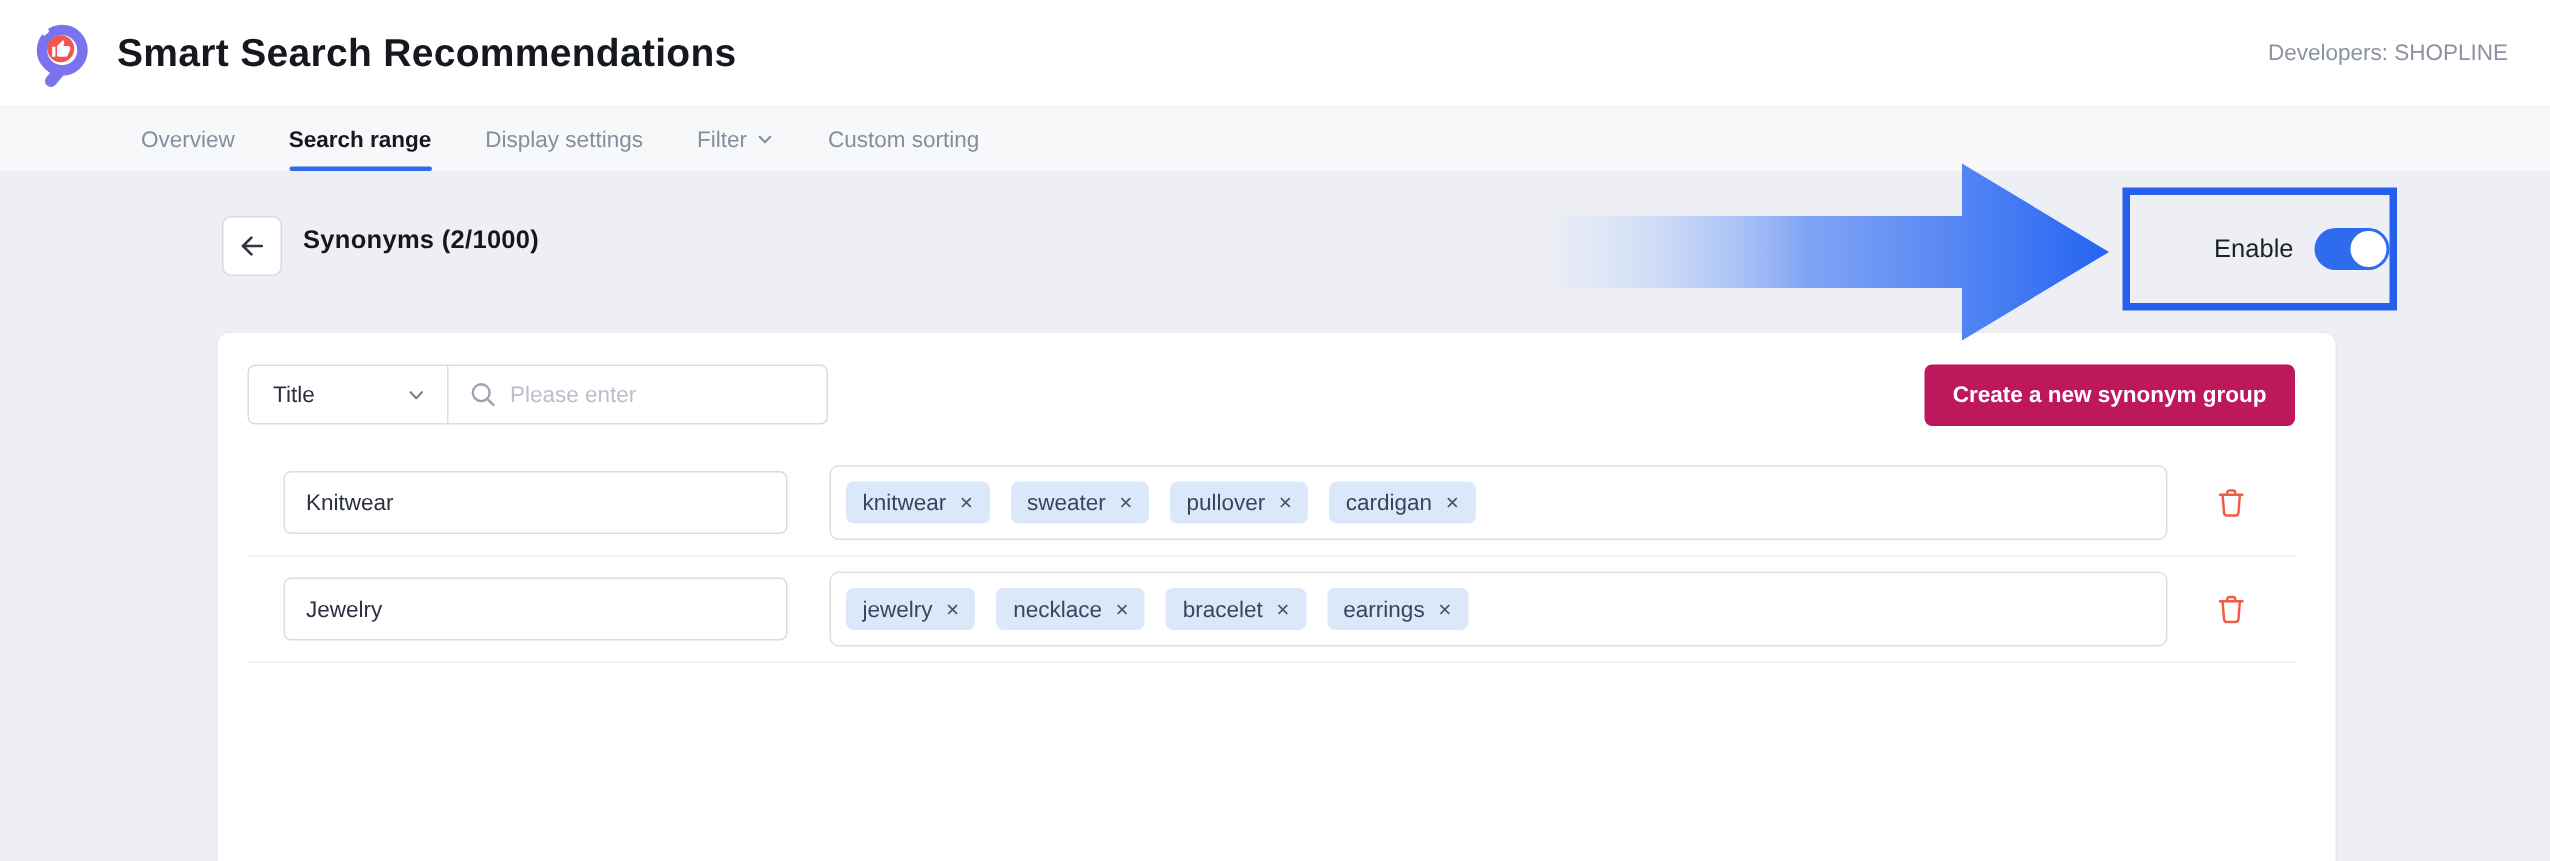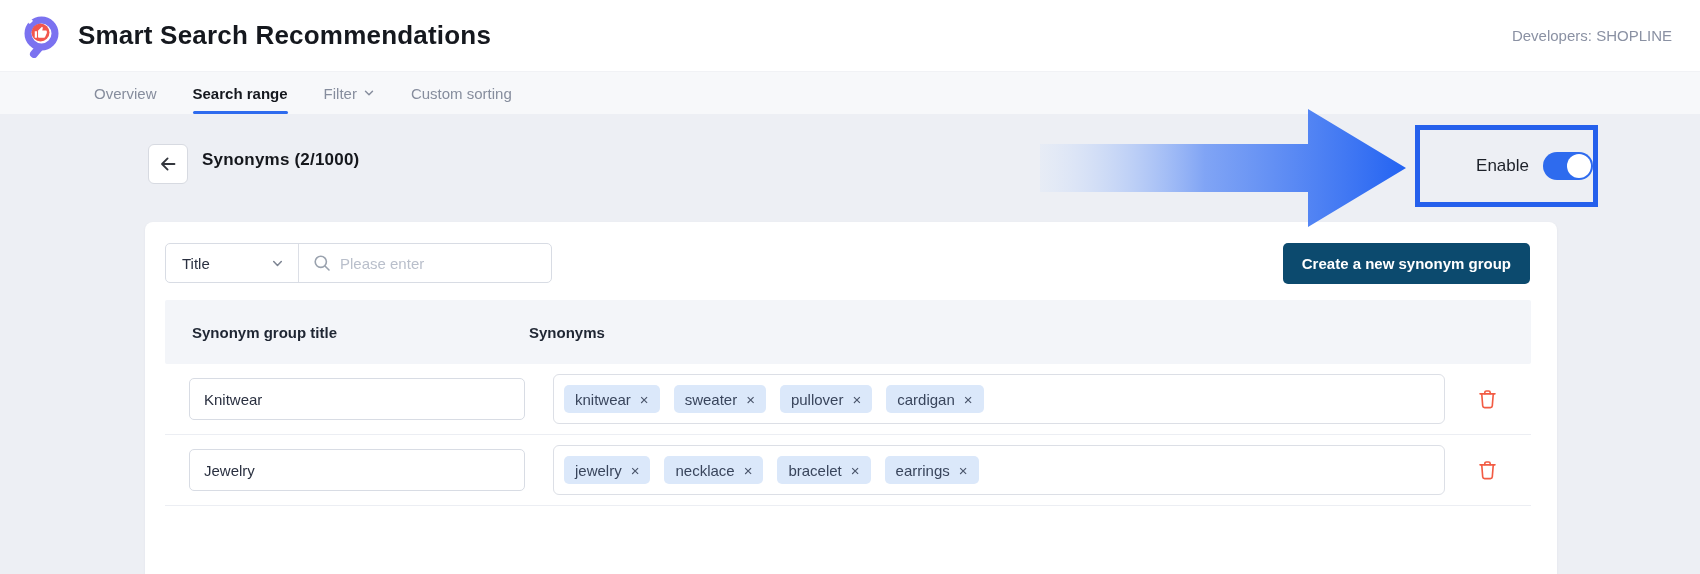--- a/index.html
+++ b/index.html
@@ -36,21 +36,21 @@
   .card { position:absolute; left:145px; top:108px; width:1412px; height:360px; background:#fff; border-radius:8px 8px 0 0; box-shadow:0 1px 3px rgba(20,30,60,.05); z-index:1; }
 
   
   .toolbar { position:absolute; left:0; top:0; width:100%; height:78px; }
   .filter-group { position:absolute; left:20px; top:21px; width:387px; height:40px; border:1px solid #d8dce4; border-radius:5px; background:#fff; display:flex; }
   .filter-select { width:147px; display:flex; align-items:center; padding:0 14px 0 16px; border-right:1px solid #dcdfe6; cursor:pointer; }
   .filter-select .sel-label { font-size:15px; color:#2a3040; flex:1; }
   .search-seg { flex:1; display:flex; align-items:center; padding:0 12px 0 14px; gap:9px; }
   .search-seg input { border:none; outline:none; flex:1; font-size:15px; color:#2a3040; font-family:inherit; background:transparent; }
   .search-seg input::placeholder { color:#b9bfcb; }
-  .create-btn { position:absolute; right:27px; top:21px; height:41px; padding:0 19px; background:#0c4a6e; color:#fff; border:none; border-radius:5px; font-size:15px; font-weight:bold; font-family:inherit; cursor:pointer; }
+  .create-btn { position:absolute; right:27px; top:21px; height:41px; padding:0 19px; background:#be185d; color:#fff; border:none; border-radius:5px; font-size:15px; font-weight:bold; font-family:inherit; cursor:pointer; }
 
   
   .syn-table { position:absolute; left:20px; top:78px; width:1366px; }
   .thead { display:flex; align-items:center; height:64px; background:#f3f5f9; border-radius:2px; }
   .th { font-size:15px; font-weight:bold; color:#1f2633; }
   .th-title { width:363px; padding-left:27px; }
   .th-syn { padding-left:1px; }
   .trow { display:flex; align-items:center; height:71px; border-bottom:1px solid #eceef3; }
   .cell-title { width:363px; padding-left:24px; }
   .cell-title input { width:336px; height:42px; border:1px solid #d8dce4; border-radius:5px; padding:0 14px; font-size:15px; color:#2a3040; font-family:inherit; outline:none; }
@@ -80,20 +80,23 @@
 </div>
 
 <div class="tabbar">
   <div class="tab">
       <span>Overview</span>
     </div>
   <div class="tab active">
       <span>Search range</span>
     </div>
   <div class="tab">
+      <span>Display settings</span>
+    </div>
+  <div class="tab">
     <span>Filter</span>
     <svg class="chev" viewBox="0 0 12 12" fill="none">
         <path d="M2.5 4.2 6 7.8l3.5-3.6" stroke="#868d9d" stroke-width="1.4" stroke-linecap="round" stroke-linejoin="round"></path>
       </svg>
   </div>
   <div class="tab">
       <span>Custom sorting</span>
     </div>
 </div>
 
@@ -140,24 +143,20 @@
             <circle cx="7.8" cy="7.8" r="5.6" stroke="#9aa2ae" stroke-width="1.6"></circle>
             <line x1="12.2" y1="12.2" x2="16" y2="16" stroke="#9aa2ae" stroke-width="1.6" stroke-linecap="round"></line>
           </svg>
           <input type="text" placeholder="Please enter" style="">
         </div>
       </div>
       <button class="create-btn">Create a new synonym group</button>
     </div>
 
     <div class="syn-table">
-      <div class="thead">
-        <div class="th th-title">Synonym group title</div>
-        <div class="th th-syn">Synonyms</div>
-      </div>
 
       <div class="trow">
         <div class="cell-title">
           <input type="text" value="Knitwear" style="">
         </div>
         <div class="cell-syn">
           <div class="syn-box">
               <span class="tag">
                 <span>knitwear</span>
                 <span class="tag-x">×</span>

